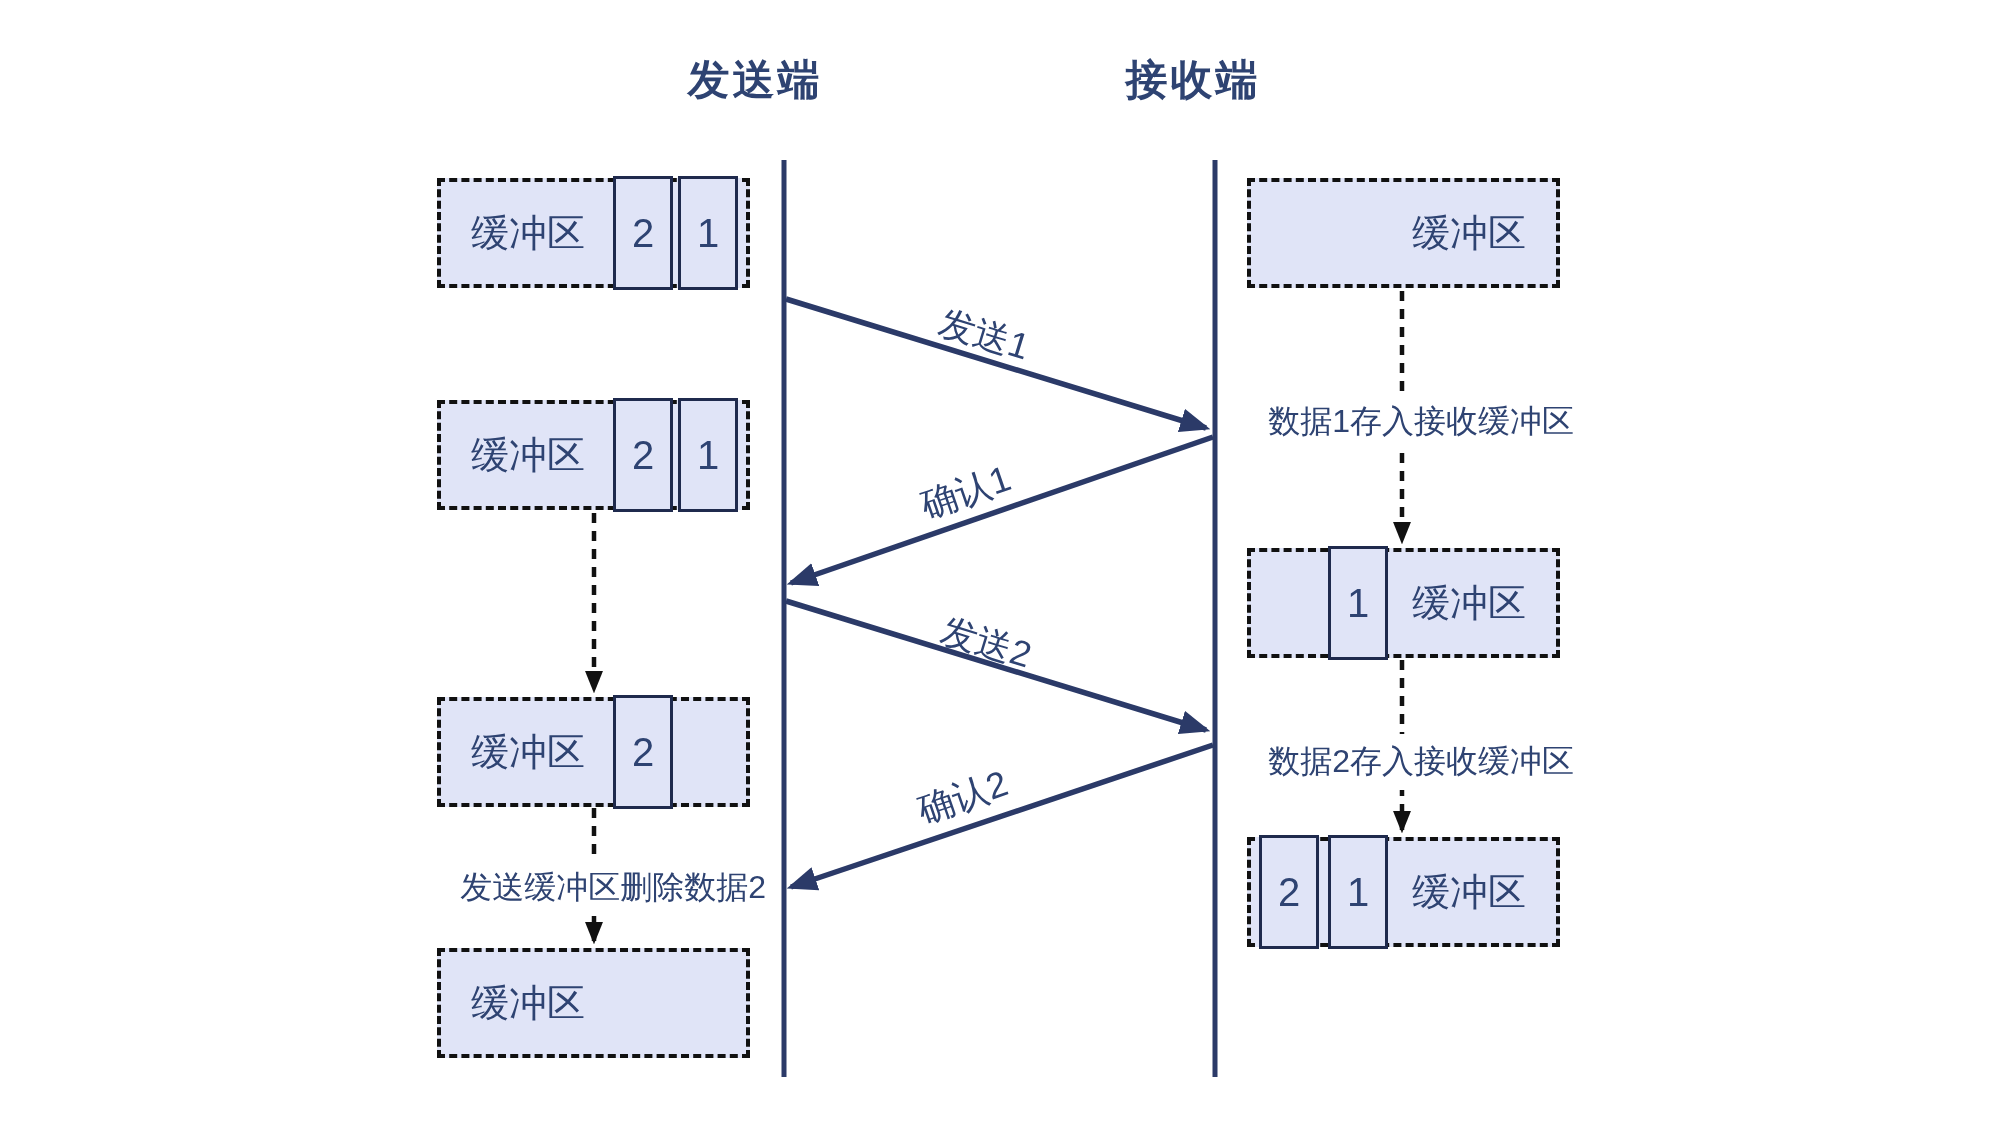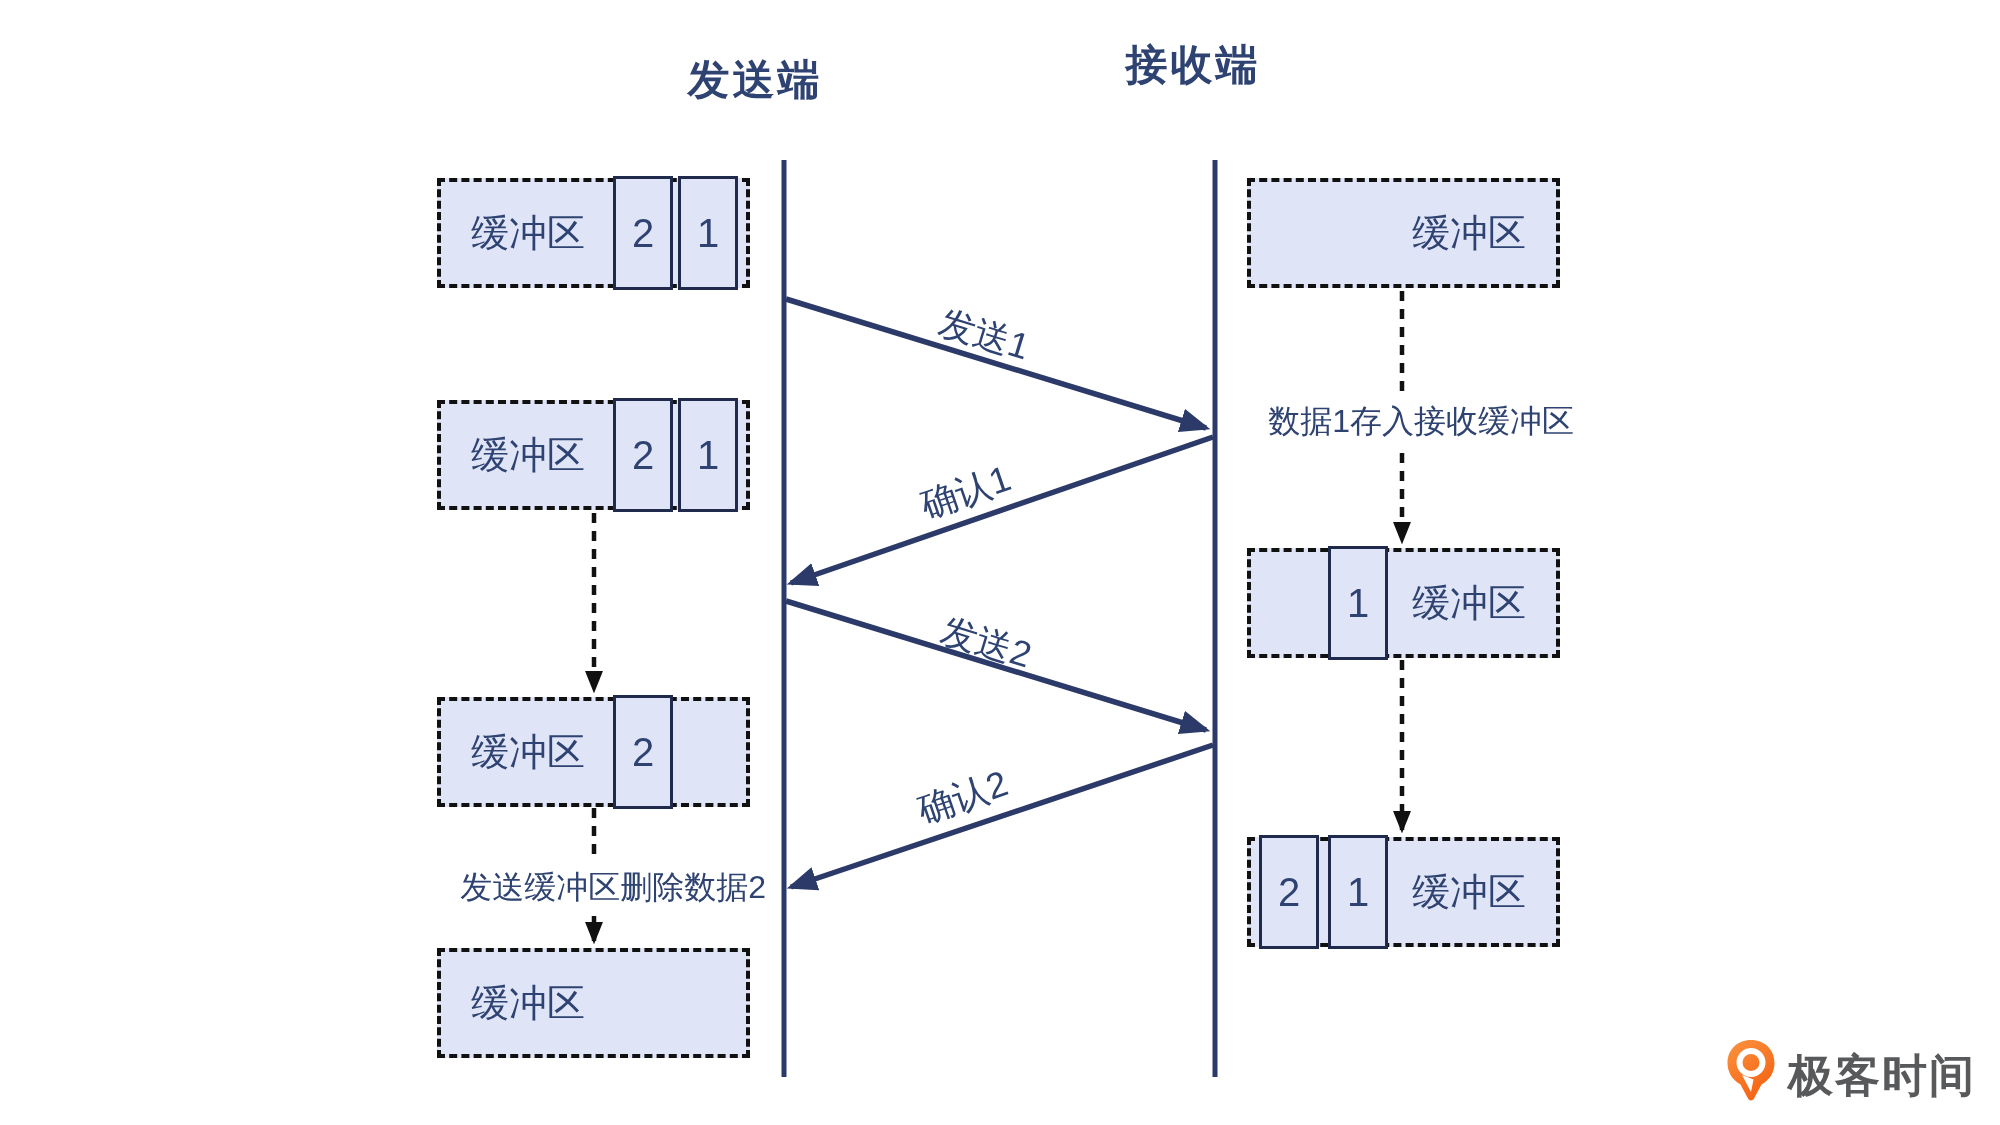--- a/index.html
+++ b/index.html
@@ -36,21 +36,21 @@
   .logo-icon{position:absolute;left:0;top:0;}
   .logo-text{position:absolute;left:64px;top:8px;font-size:45px;font-weight:600;
              color:var(--logogray);letter-spacing:2px;white-space:nowrap;}
 </style>
 </head>
 <body>
 
 <div class="canvas" style="--navy: #2b3a68; --textnavy: #2e4372; --boxfill: #e0e4f7; --dash: #111111; --slotborder: #1f2a4d; --logoorange: #f8751d; --logogray: #58595b;">
 
   <div class="title" style="left:645px;top:52px;">发送端</div>
-  <div class="title" style="left:1083px;top:37px;">接收端</div>
+  <div class="title" style="left:1083px;top:52px;">接收端</div>
 
   <svg class="layer" width="2000" height="1125" viewBox="0 0 2000 1125">
     <defs>
       <marker id="mNavy" viewBox="0 0 10 8" refX="8.5" refY="4" markerWidth="5.5" markerHeight="4.4" orient="auto">
         <path d="M0,0 L10,4 L0,8 Z"></path>
       </marker>
       <marker id="mBlack" viewBox="0 0 10 8" refX="8.5" refY="4" markerWidth="5" markerHeight="4.6" orient="auto">
         <path d="M0,0 L10,4 L0,8 Z"></path>
       </marker>
     </defs>
@@ -70,20 +70,21 @@
   </svg>
 
   <div class="msg-label rot-dn" style="left:938px;top:311px;">发送1</div>
   <div class="msg-label rot-up" style="left:920px;top:468px;">确认1</div>
   <div class="msg-label rot-dn" style="left:940px;top:619px;">发送2</div>
   <div class="msg-label rot-up" style="left:917px;top:773px;">确认2</div>
 
   <div class="note" style="left:422px;top:860px;">发送缓冲区删除数据2</div>
 
   <div class="note" style="left:1230px;top:394px;">数据1存入接收缓冲区</div>
+  <div class="note" style="left:1230px;top:734px;">数据2存入接收缓冲区</div>
 
   <div class="buf left" style="left:437px;top:178px;">
     <span class="buf-label">缓冲区</span>
     <div class="slot" style="left:172px;"><span>2</span></div>
     <div class="slot" style="left:237px;"><span>1</span></div>
   </div>
 
   <div class="buf left" style="left:437px;top:400px;">
     <span class="buf-label">缓冲区</span>
     <div class="slot" style="left:172px;"><span>2</span></div>
@@ -107,28 +108,14 @@
     <span class="buf-label">缓冲区</span>
     <div class="slot" style="left:77px;"><span>1</span></div>
   </div>
 
   <div class="buf right" style="left:1247px;top:837px;">
     <span class="buf-label">缓冲区</span>
     <div class="slot" style="left:8px;"><span>2</span></div>
     <div class="slot" style="left:77px;"><span>1</span></div>
   </div>
 
-  <div class="logo">
-    <svg class="logo-icon" width="54" height="68" viewBox="0 0 54 68">
-      <defs>
-        <linearGradient id="gOrange" x1="0" y1="0" x2="0.6" y2="1">
-          <stop offset="0" stop-color="#fb9440"></stop>
-          <stop offset="1" stop-color="#f56212"></stop>
-        </linearGradient>
-      </defs>
-      <path d="M27,2 C13.2,2 3.5,11.8 3.5,25 C3.5,34.5 8.5,42 16.5,46.5 L24,60.5 C25.4,63.1 28.6,63.1 30,60.5 L37.5,46.5 C45.5,42 50.5,34.5 50.5,25 C50.5,11.8 40.8,2 27,2 Z" fill="url(#gOrange)"></path>
-      <circle cx="27" cy="24.5" r="11.5" fill="none" stroke="#ffffff" stroke-width="6"></circle>
-      <polygon points="18,37 27,54 29.5,41.5" fill="#ffffff"></polygon>
-    </svg>
-    <div class="logo-text">极客时间</div>
-  </div>
 
 </div>
 
 </body></html>

